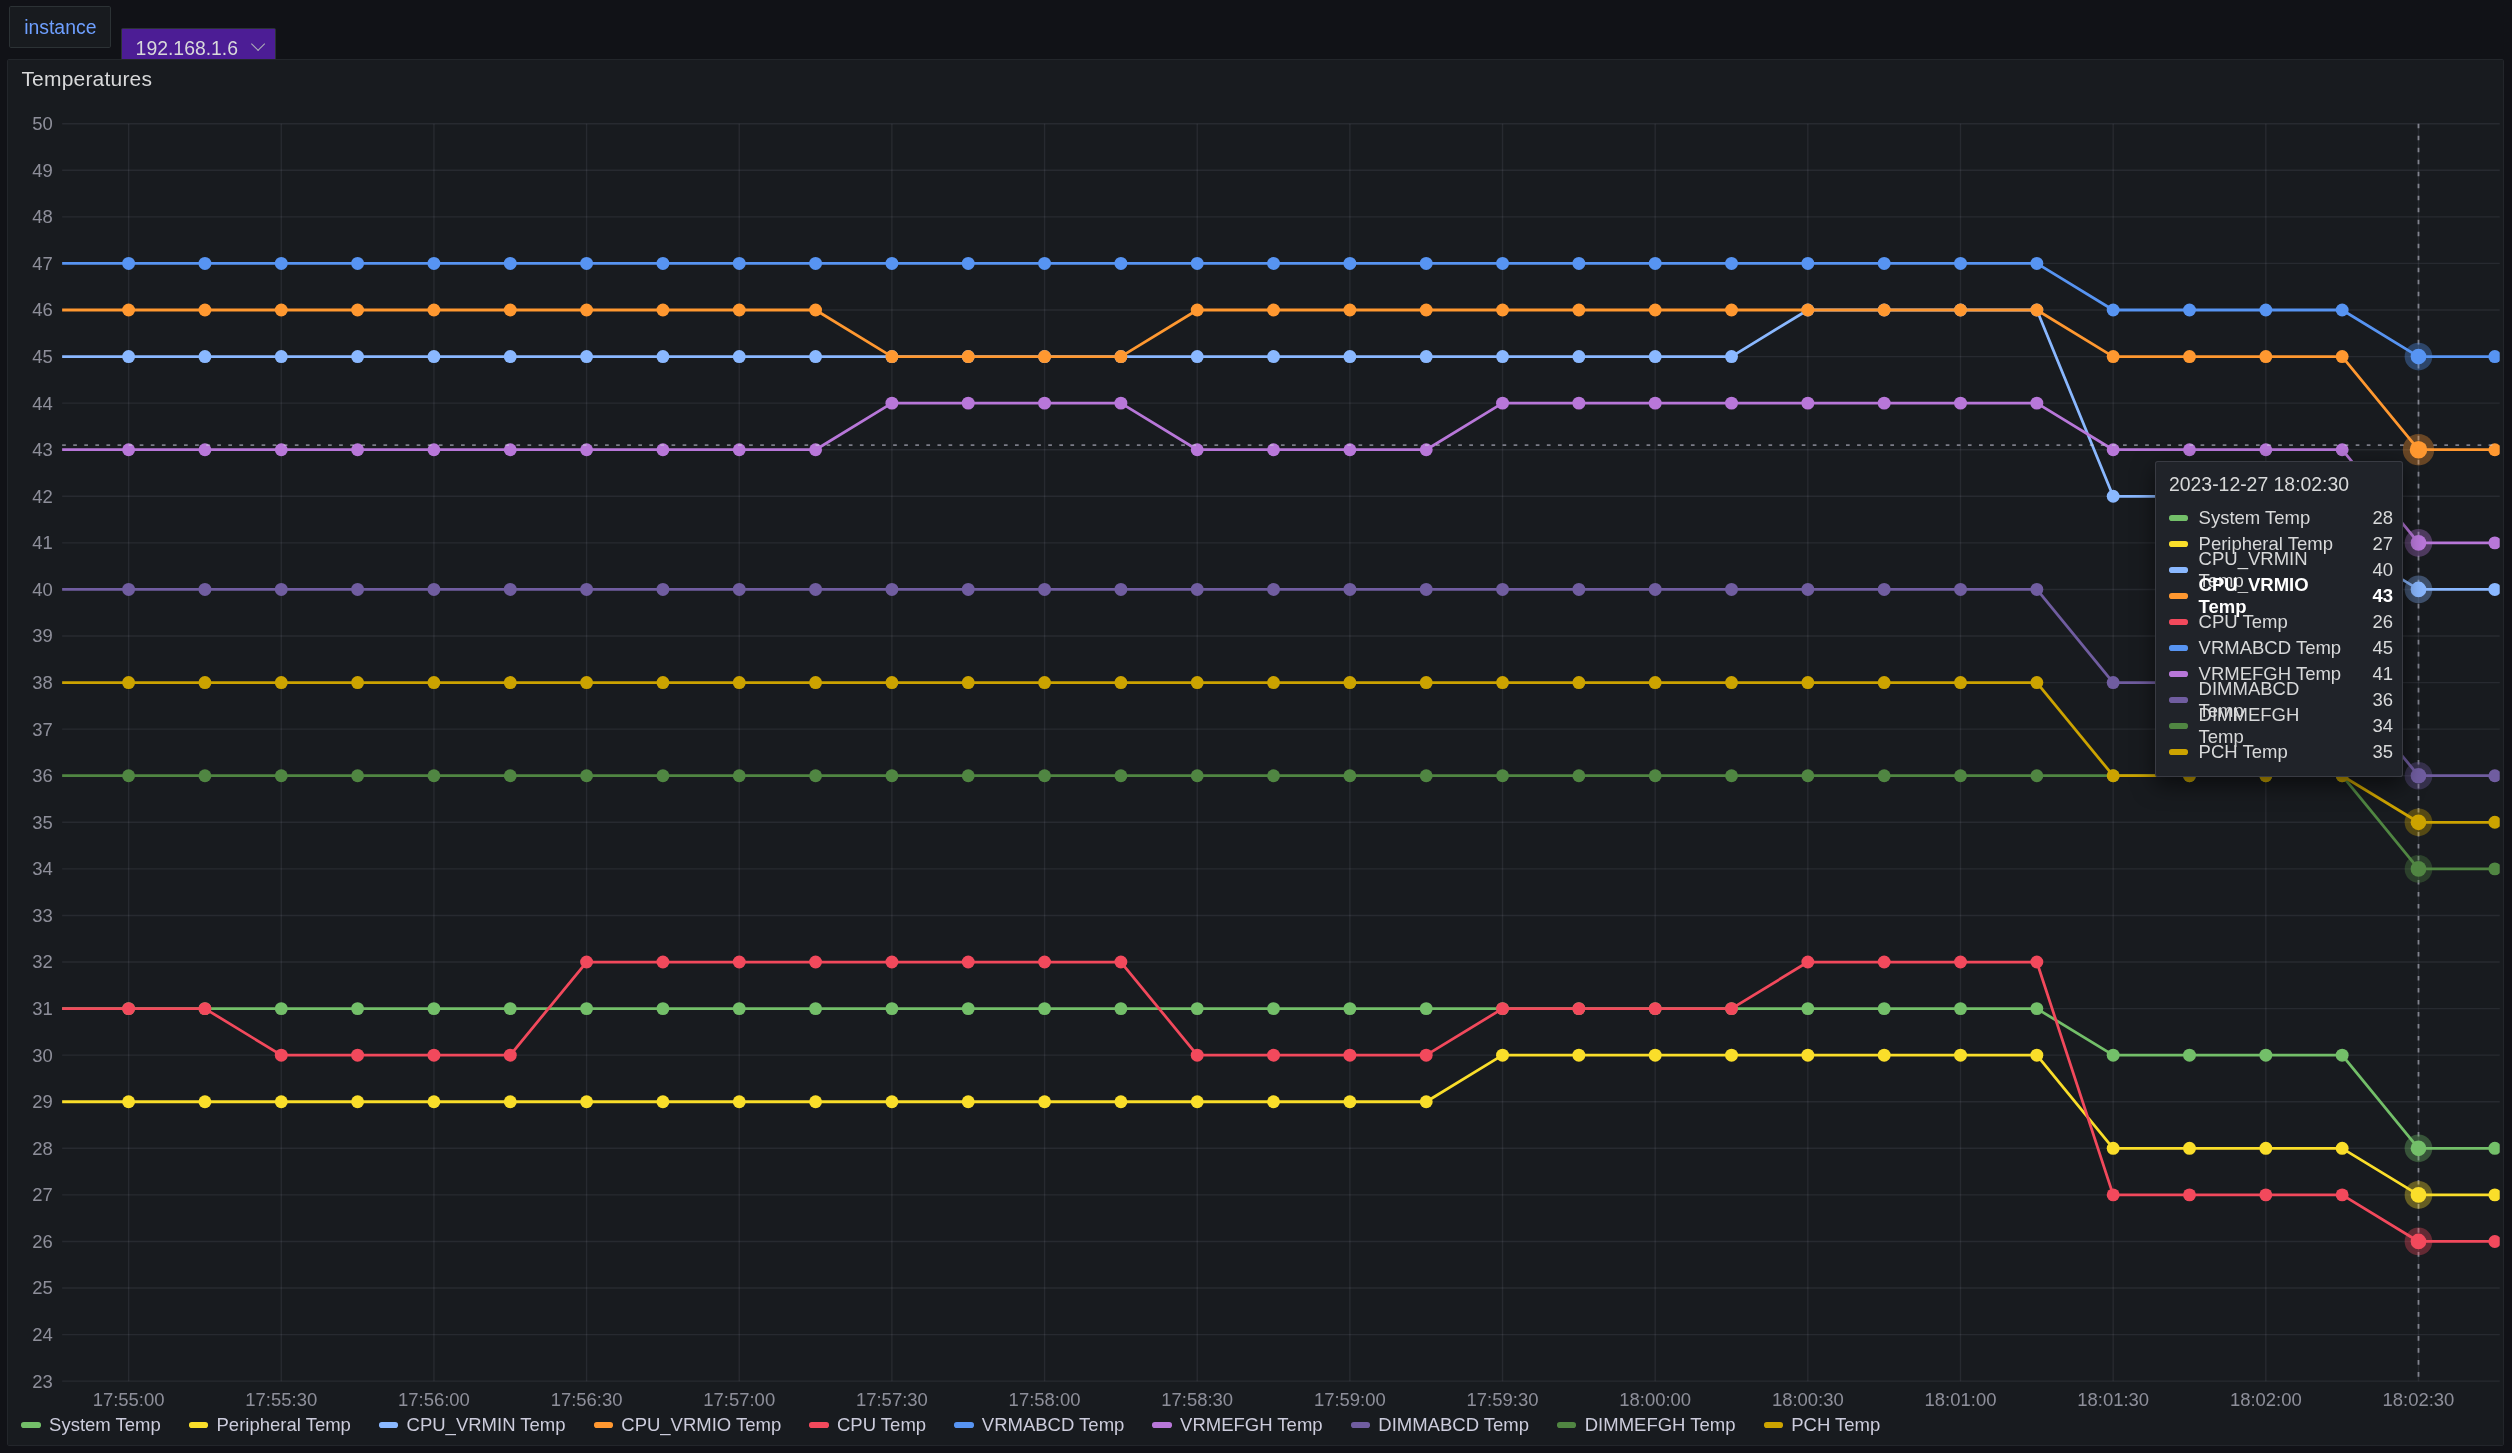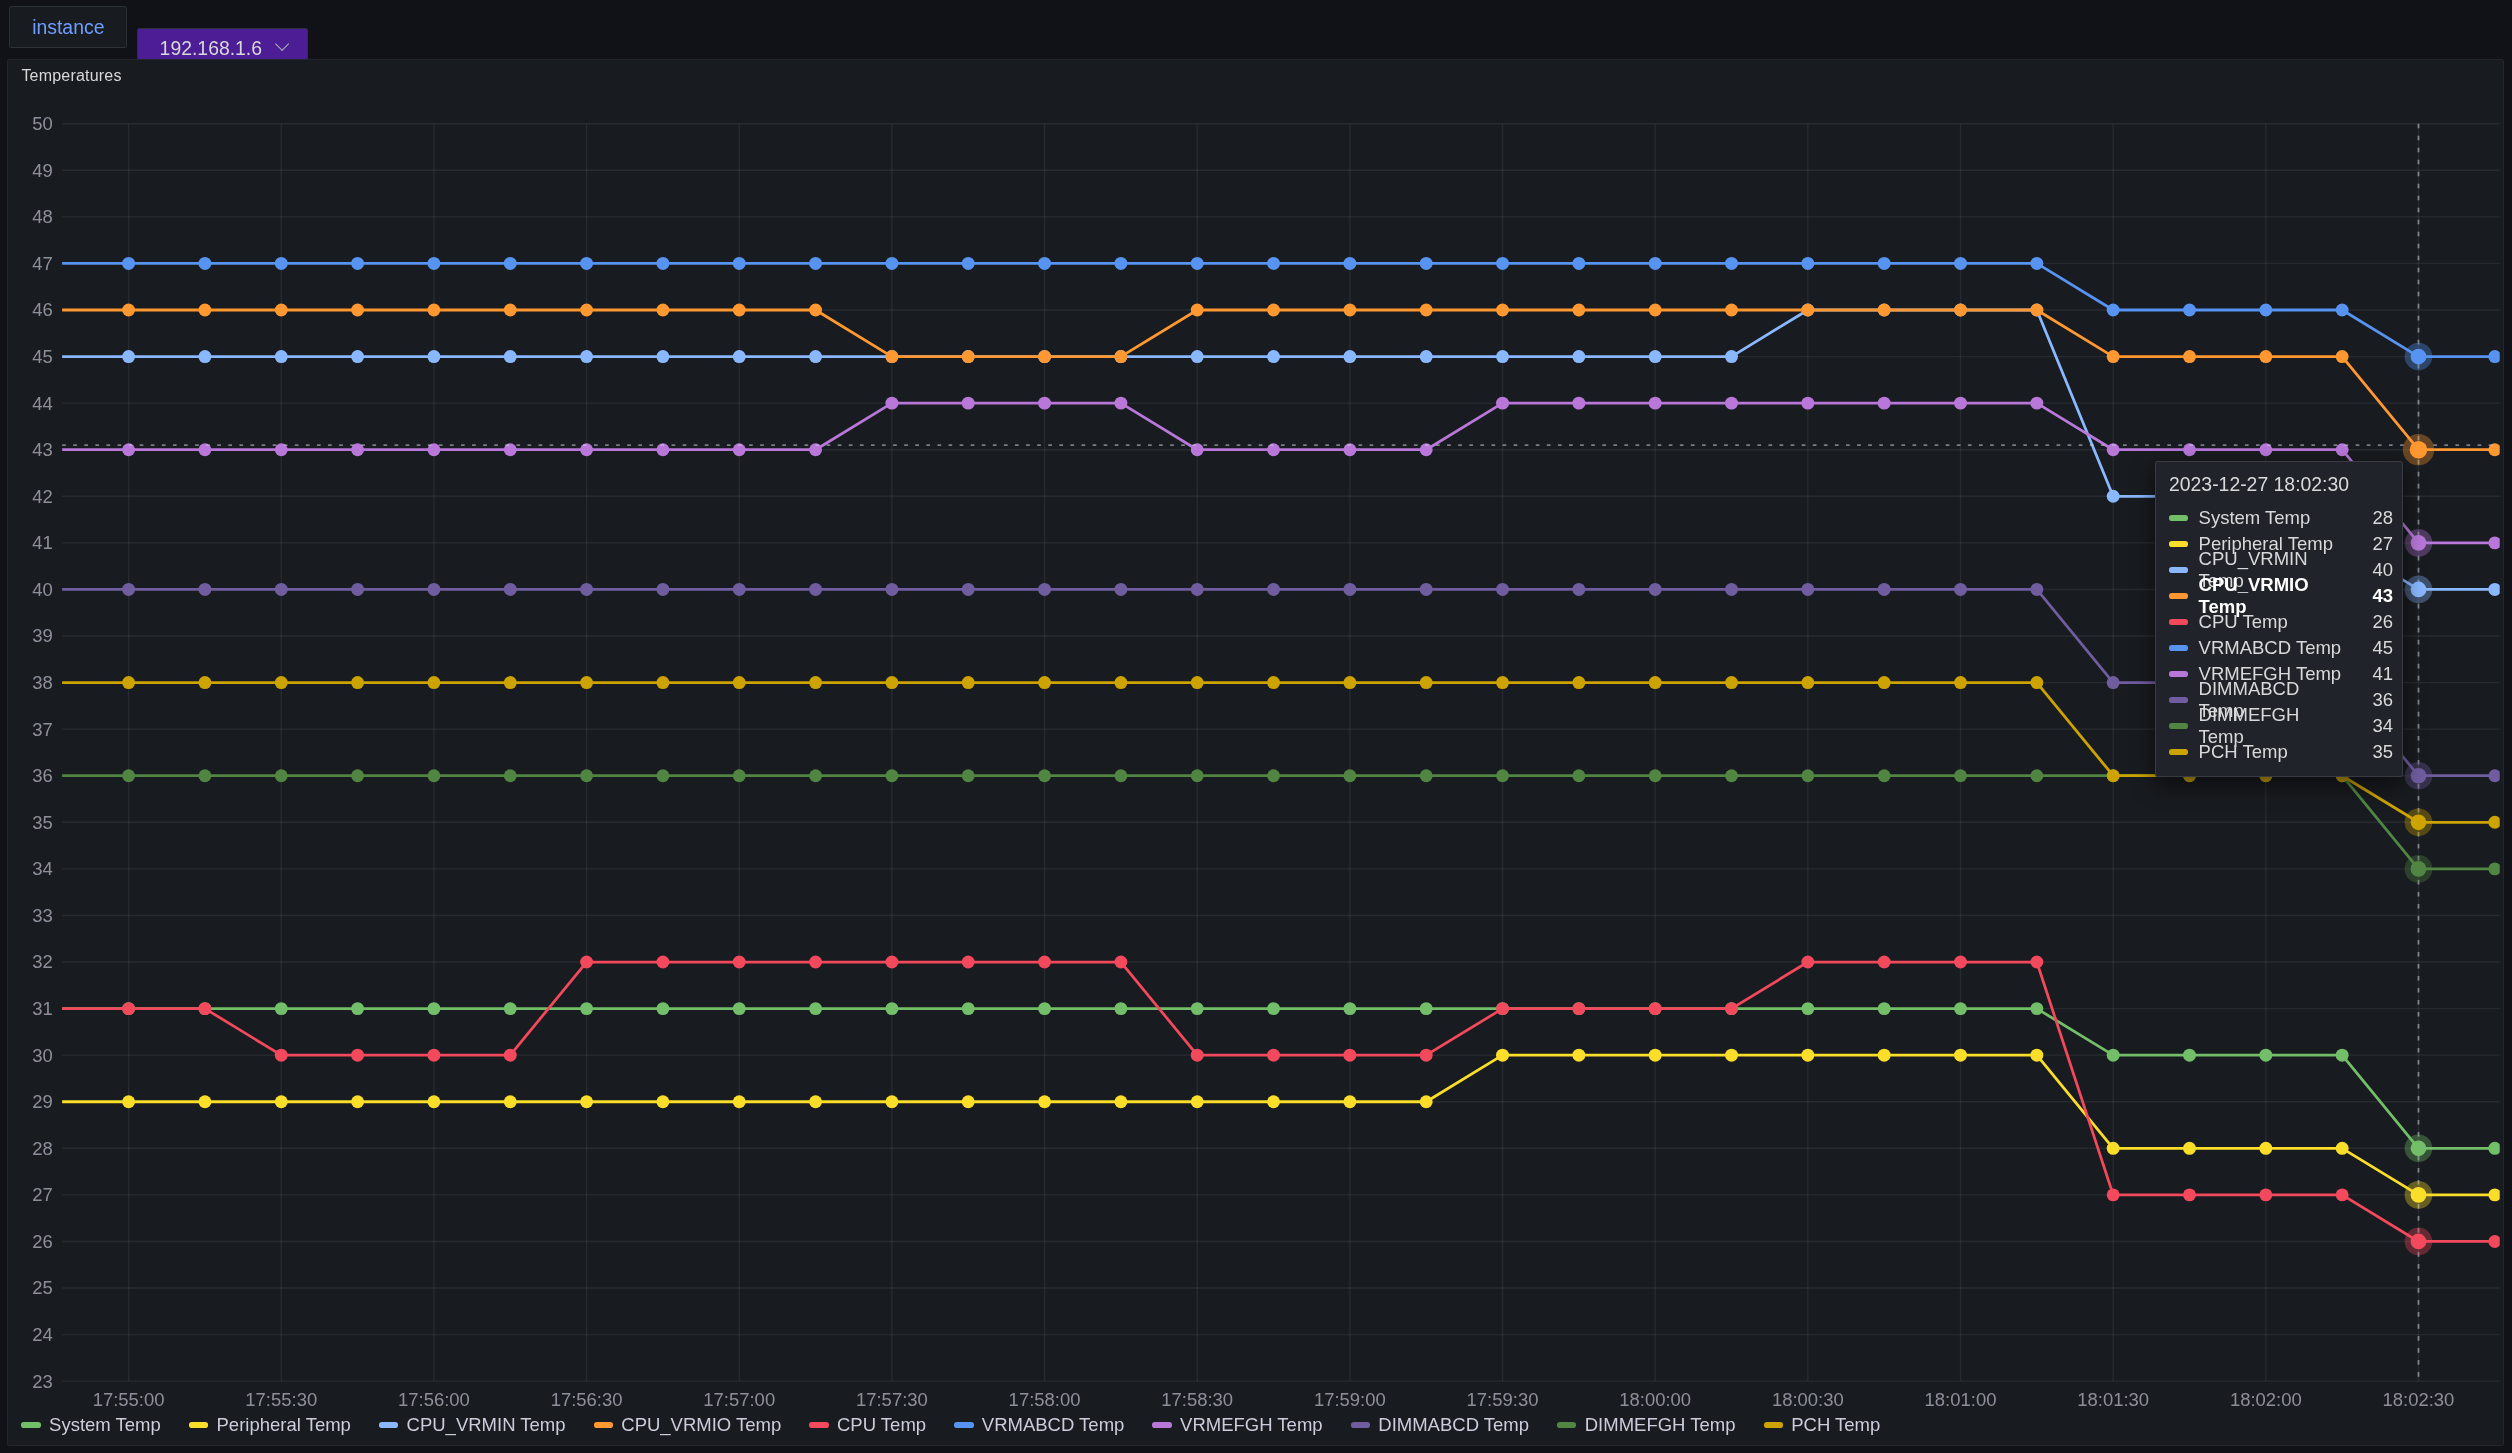--- a/index.html
+++ b/index.html
@@ -1,25 +1,25 @@
 <!DOCTYPE html>
 <html style="font-size:14.8px"><head>
 <meta charset="utf-8">
 <style>
   html,body{margin:0;padding:0;background:#111217;width:2512px;height:1454px;overflow:hidden;
     font-family:"Liberation Sans",sans-serif;-webkit-font-smoothing:antialiased;}
   
   .topbar{position:absolute;left:0;top:0;width:2512px;height:54px;display:flex;align-items:center;padding-left:9.2px;box-sizing:border-box;gap:9.2px;}
-  .chip{display:inline-flex;align-items:center;height:42px;border:0.9px solid #2c3235;border-radius:1.8px;padding:0 22px;box-sizing:border-box;font-size:19.4px;}
+  .chip{display:inline-flex;align-items:center;height:42px;border:0.9px solid #2c3235;border-radius:1.8px;padding:0 14px;box-sizing:border-box;font-size:19.4px;}
   .chip.label{background:#181b1f;color:#6e9fff;}
   .chip.value{background:#4c1d95;color:#d8d9da;cursor:pointer;margin-top:43px;}
   .caret{display:inline-block;width:9.2px;height:9.2px;border-right:1.8px solid #aeb1b7;border-bottom:1.8px solid #aeb1b7;transform:rotate(45deg) translateY(-2.8px);margin-left:13px;margin-top:-5.5px;}
   
   .panel{position:absolute;left:7.4px;top:59px;width:2497px;height:1387px;background:#181b1f;border:0.9px solid #23262b;border-radius:1.8px;box-sizing:border-box;}
-  .panel-title{position:absolute;left:13px;top:7.4px;font-size:16px;color:#d8d9da;font-weight:500;letter-spacing:0.2px;cursor:pointer;}
+  .panel-title{position:absolute;left:13px;top:7.4px;font-size:21px;color:#d8d9da;font-weight:500;letter-spacing:0.2px;cursor:pointer;}
   .chart-svg{position:absolute;left:0;top:0;}
   
   .legend{position:absolute;left:13px;top:1354px;display:flex;align-items:center;gap:28px;}
   .legend-item{display:flex;align-items:center;gap:8.3px;font-size:18.5px;color:#ccccdc;cursor:pointer;white-space:nowrap;}
   .pill{width:19.4px;height:5.5px;border-radius:2.8px;flex:0 0 auto;}
   
   .tooltip{position:absolute;left:2155px;top:461px;width:248px;box-sizing:border-box;background:#202329;
     border:0.9px solid rgba(204,204,220,.15);border-radius:2.8px;box-shadow:0 7.4px 22px rgba(0,0,0,.55);
     padding:11px 9px 11px 13px;z-index:5;}
   .tt-title{font-size:19.4px;color:#d8d9da;margin-bottom:9.2px;font-weight:500;}

